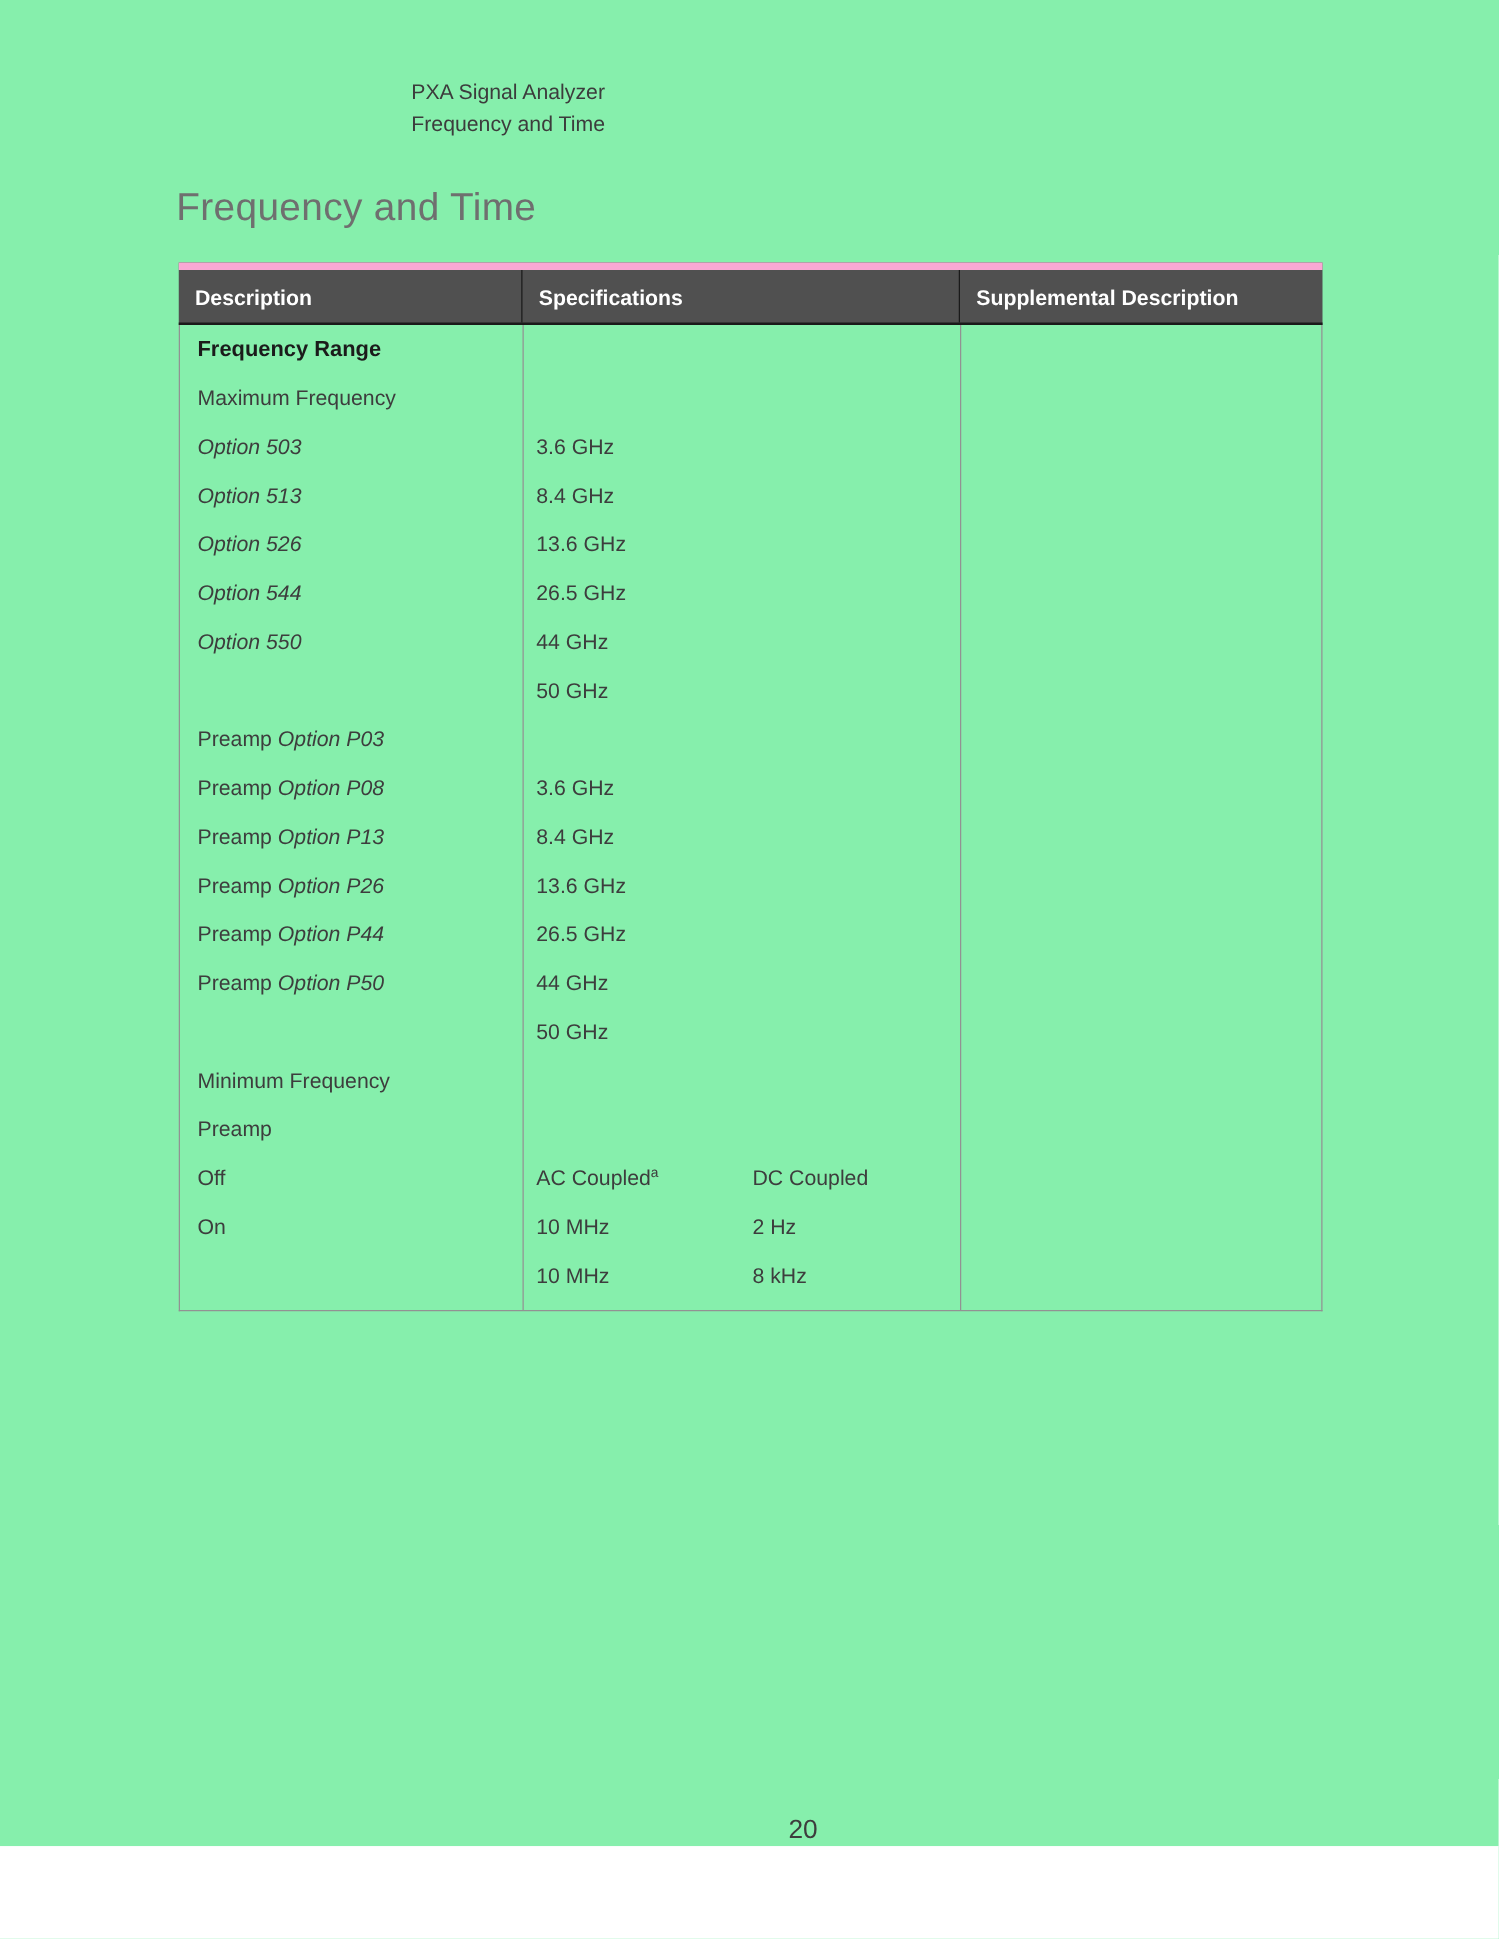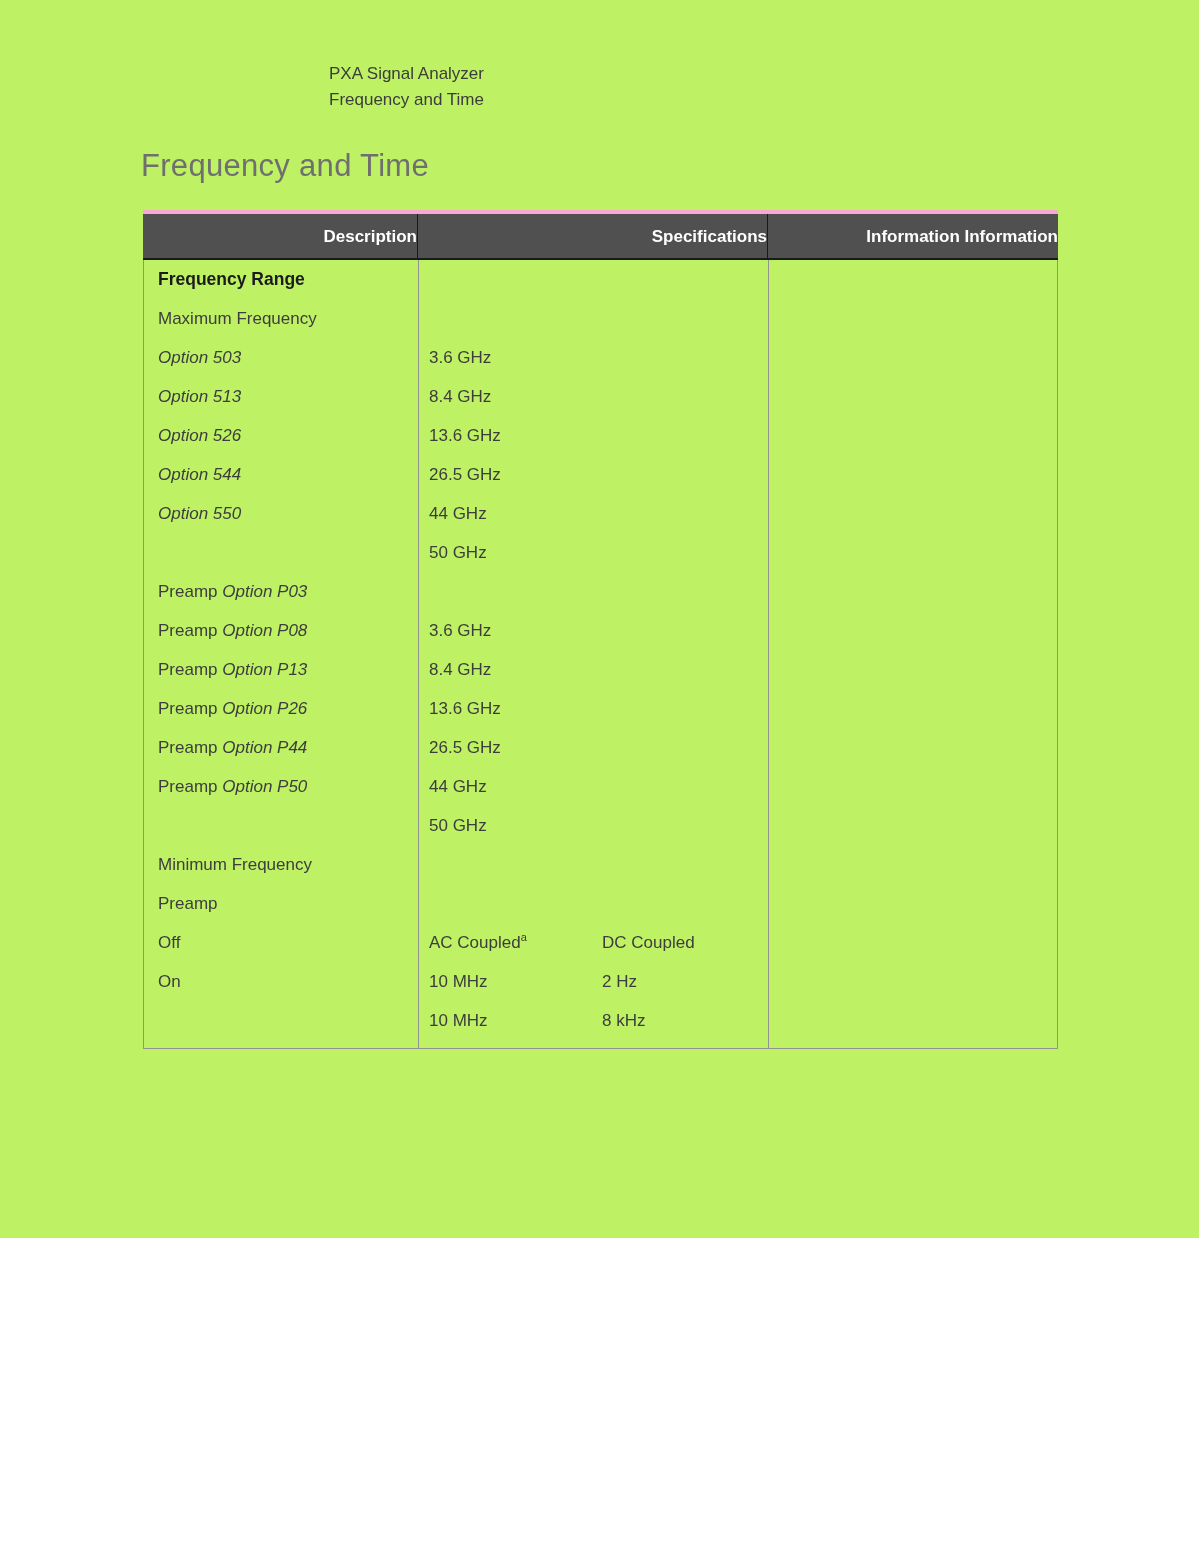--- a/index.html
+++ b/index.html
@@ -1,20 +1,20 @@
 <!DOCTYPE html>
 <html><head>
 <meta charset="utf-8">
 <style>
   html, body { margin: 0; padding: 0; background: #ffffff; }
   .page {
     position: relative;
     width: 1199px;
-    height: 1238px;
-    background: #bef264;
+    height: 1477px;
+    background: #86efac;
     font-family: "Liberation Sans", sans-serif;
     color: #3d3d3d;
     overflow: hidden;
     text-decoration: underline;
   }
 
   
   .running-header {
     position: absolute;
     left: 329px;
@@ -42,23 +42,22 @@
     left: 143px;
     top: 210px;
     width: 915px;
     box-sizing: border-box;
   }
   .thead {
     display: flex;
     box-sizing: border-box;
     height: 50px;
     background: #505050;
-    border-top: 4px solid #f9a8d4;
+    border-top: 6px solid #f9a8d4;
     border-bottom: 2px solid #1a1a1a;
-    text-align: right;
   }
   .th {
     box-sizing: border-box;
     color: #ffffff;
     font-weight: bold;
     font-size: 17px;
     line-height: 45px;
     padding-left: 13px;
     white-space: nowrap;
     overflow: hidden;
@@ -124,21 +123,21 @@
     <div>PXA Signal Analyzer</div>
     <div>Frequency and Time</div>
   </div>
 
   <h1 class="section-title">Frequency and Time</h1>
 
   <div class="spec-table">
     <div class="thead">
       <div class="th w1">Description</div>
       <div class="th w2">Specifications</div>
-      <div class="th w3">Information Information</div>
+      <div class="th w3">Supplemental Description</div>
     </div>
     <div class="tbody">
       <div class="col w1" id="col-desc">
           <div class="line desc-line bold"><span>Frequency Range</span></div>
           <div class="line desc-line"><span>Maximum Frequency</span></div>
           <div class="line desc-line"><span class="it">Option 503</span></div>
           <div class="line desc-line"><span class="it">Option 513</span></div>
           <div class="line desc-line"><span class="it">Option 526</span></div>
           <div class="line desc-line"><span class="it">Option 544</span></div>
           <div class="line desc-line"><span class="it">Option 550</span></div>

